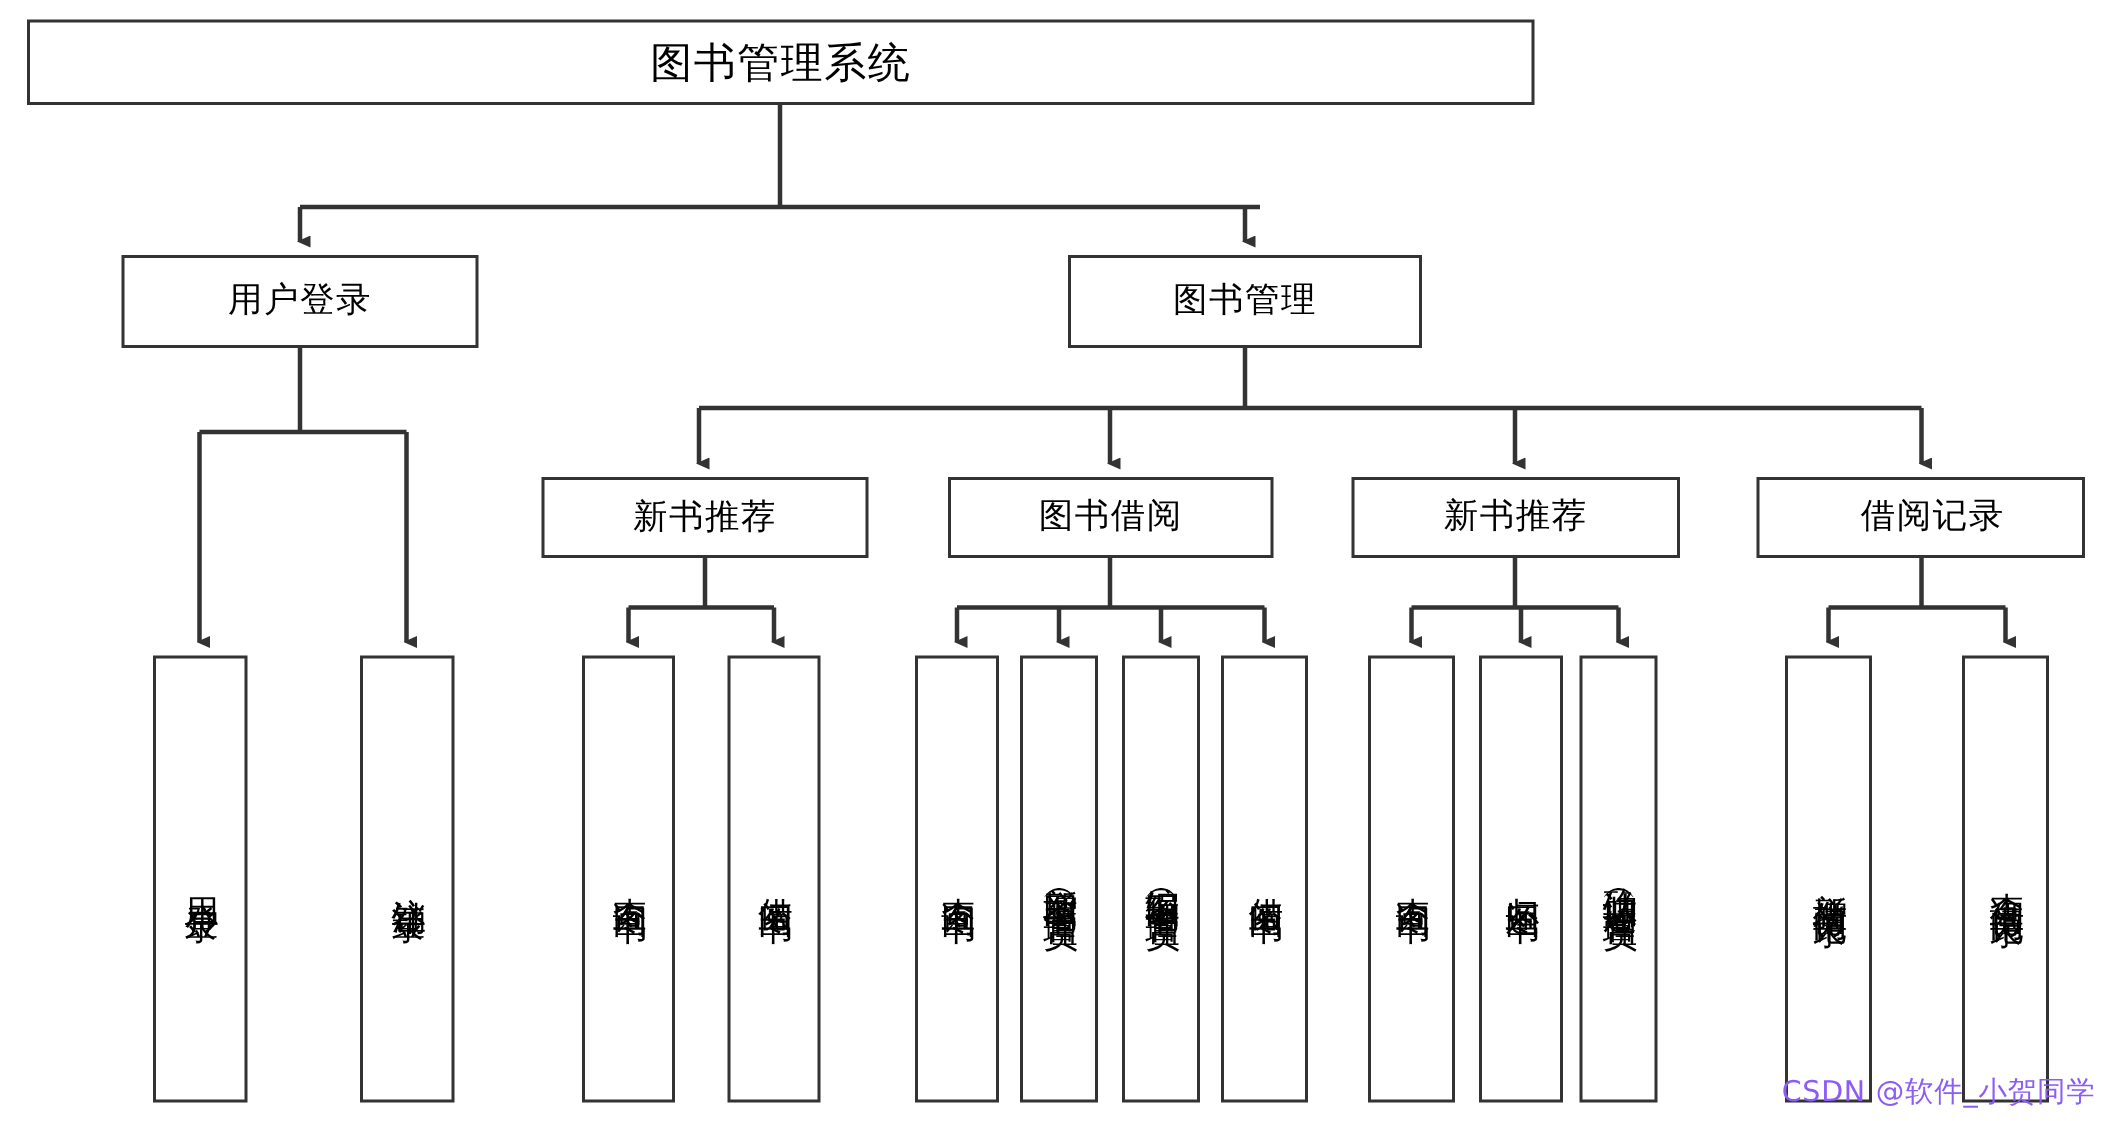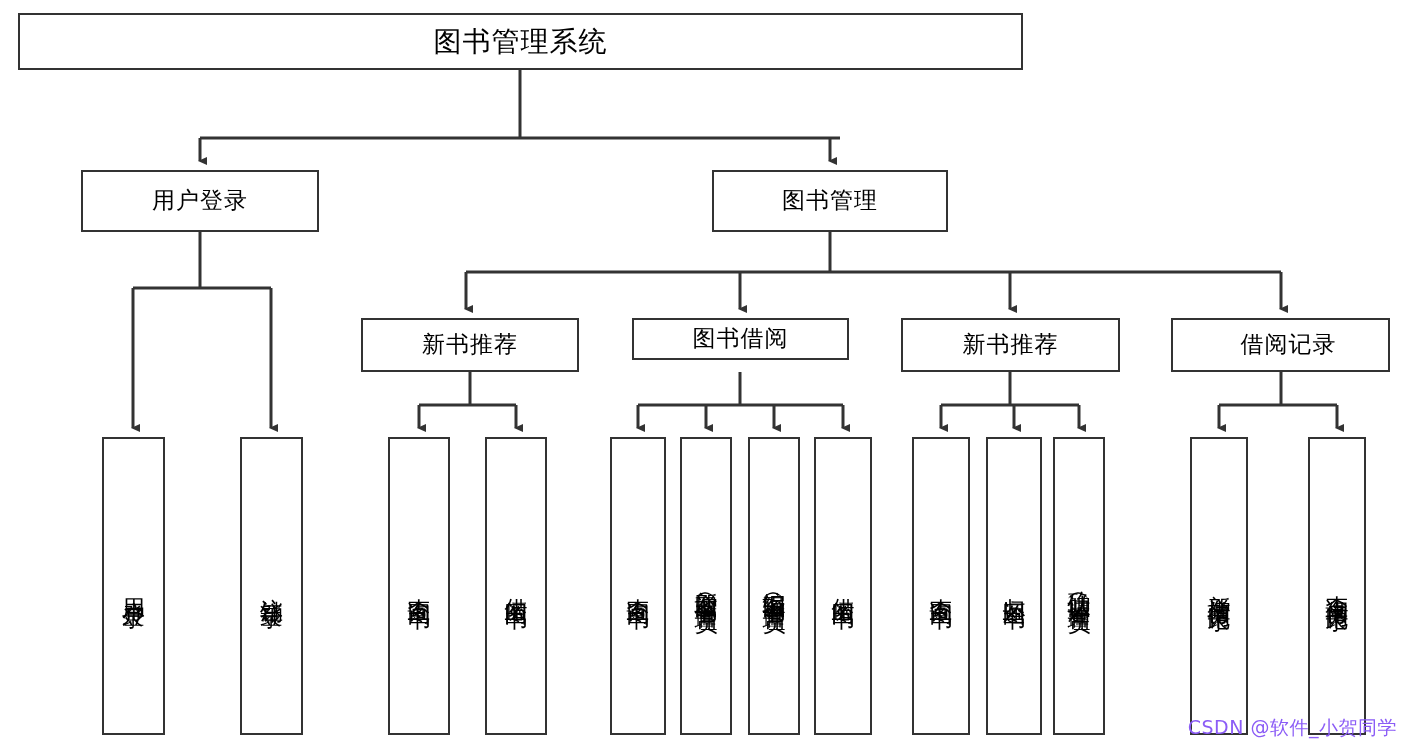--- a/index.html
+++ b/index.html
@@ -140,21 +140,21 @@
   <div class="node horiz" style="left: 81px; top: 170px; width: 238px; height: 62px;">
     <span class="label">用户登录</span>
   </div>
   <div class="node horiz" style="left: 712px; top: 170px; width: 236px; height: 62px;">
     <span class="label">图书管理</span>
   </div>
 
   <div class="node horiz" style="left: 361px; top: 318px; width: 218px; height: 54px; font-family: Liberation Serif, serif;">
     <span class="label">新书推荐</span>
   </div>
-  <div class="node horiz" style="left: 632px; top: 318px; width: 217px; height: 42px;">
+  <div class="node horiz" style="left: 632px; top: 318px; width: 217px; height: 54px;">
     <span class="label">图书借阅</span>
   </div>
   <div class="node horiz" style="left: 901px; top: 318px; width: 219px; height: 54px;">
     <span class="label">新书推荐</span>
   </div>
   <div class="node horiz" style="left: 1171px; top: 318px; width: 219px; height: 54px; padding-left: 16px;">
     <span class="label">借阅记录</span>
   </div>
 
   <div class="node vert" style="left: 102px; top: 437px; width: 63px; height: 298px;">

